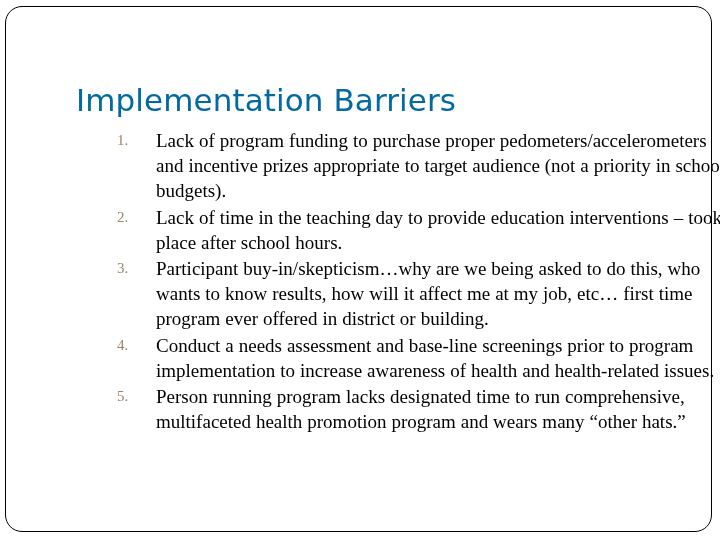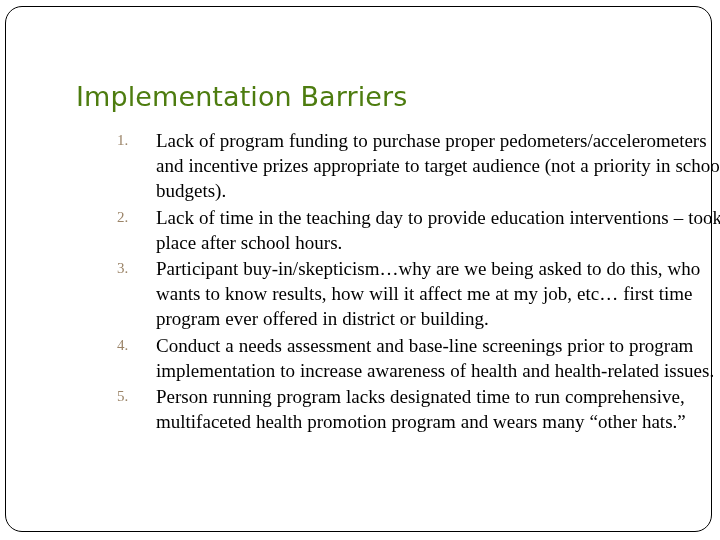--- a/index.html
+++ b/index.html
@@ -36,24 +36,24 @@
     background: transparent;
     pointer-events: none;
   }
 
   #slide-title {
     position: absolute;
     left: 76px;
     top: 60px;
     width: 600px;
     font-family: "DejaVu Sans", "Liberation Sans", sans-serif;
-    font-size: 27px;
+    font-size: 31px;
     line-height: 38px;
     font-weight: 400;
-    color: #4d7c0f;
+    color: #0369a1;
     letter-spacing: 0.1px;
     white-space: nowrap;
   }
 
   #barrier-list {
     position: absolute;
     left: 70px;
     top: 112px;
     width: 618px;
   }

